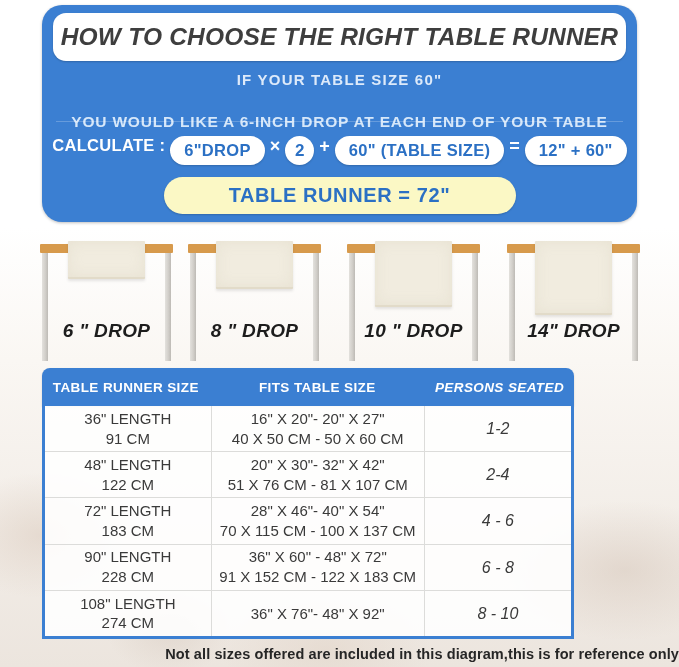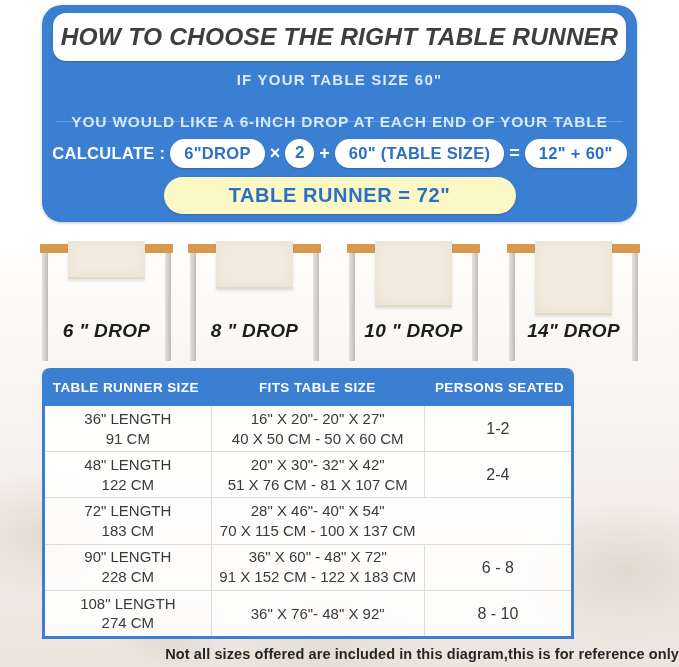--- a/index.html
+++ b/index.html
@@ -46,21 +46,21 @@
   .subtitle2 {
     position:absolute; top:88px; left:0; right:0; text-align:center;
     color:#d6e7f9; font-size:15.5px; letter-spacing:.8px; font-weight:bold;margin-top:20px;
   }
   .hairline {
     position:absolute; top:116px; left:14px; right:14px; height:1px;
     background:rgba(255,255,255,.22);
   }
   .formula-row {
     position:absolute; top:131px; left:6px; right:6px; height:34px;
-    display:flex; align-items:center; justify-content:center; gap:5px;
+    display:flex; align-items:flex-start; justify-content:center; gap:5px;
     white-space:nowrap;
   }
   .calc-label { color:#ffffff; font-weight:bold; font-size:16.5px; letter-spacing:.3px; }
   .op { color:#ffffff; font-weight:bold; font-size:18px; }
   .pill {
     background:#ffffff; color:#2b70c4; font-weight:bold; font-size:16.5px;
     border-radius:17px; padding:5px 14px; letter-spacing:.3px;
     box-shadow:0 1px 2px rgba(0,0,0,.18); white-space:nowrap;
   }
   .circle {
@@ -113,21 +113,21 @@
   .size-panel { position:absolute; left:42px; top:368px; width:532px; height:271px; }
   .size-header {
     height:38px; background:#3b7fd2; border-radius:8px 8px 0 0;
     display:flex; align-items:center;
     box-shadow:0 1px 2px rgba(0,0,0,.15);
   }
   .hcell {
     color:#ffffff; font-weight:bold; font-size:13.5px;
     text-align:center; letter-spacing:.4px;
   }
-  .c1{ width:31.5%; } .c2{ width:40.5%; } .c3{ width:28%; }
+  .c1{ width:31.5%; } .c2{ width:40.5%; } .c3{ width:28%;font-style:italic; }
   .size-body {
     position:absolute; top:38px; left:0; right:0; bottom:0;
     background:rgba(255,255,255,.88);
     border:3px solid #3b7fd2; border-top:none;
     display:flex; flex-direction:column;
   }
   .srow { flex:1; display:flex; border-top:1px solid #dcdcda; }
   .srow:first-child { border-top:none; }
   .cell {
     display:flex; flex-direction:column; justify-content:center;
@@ -244,20 +244,21 @@
 
       <div class="srow">
         <div class="cell c1">
           <div>72" LENGTH</div>
           <div>183 CM</div>
         </div>
         <div class="cell c2 vline">
           <div>28" X 46"- 40" X 54"</div>
           <div>70 X 115 CM - 100 X 137 CM</div>
         </div>
+        <div class="cell c3 vline persons">4 - 6</div>
       </div>
 
       <div class="srow">
         <div class="cell c1">
           <div>90" LENGTH</div>
           <div>228 CM</div>
         </div>
         <div class="cell c2 vline">
           <div>36" X 60" - 48" X 72"</div>
           <div>91 X 152 CM - 122 X 183 CM</div>

